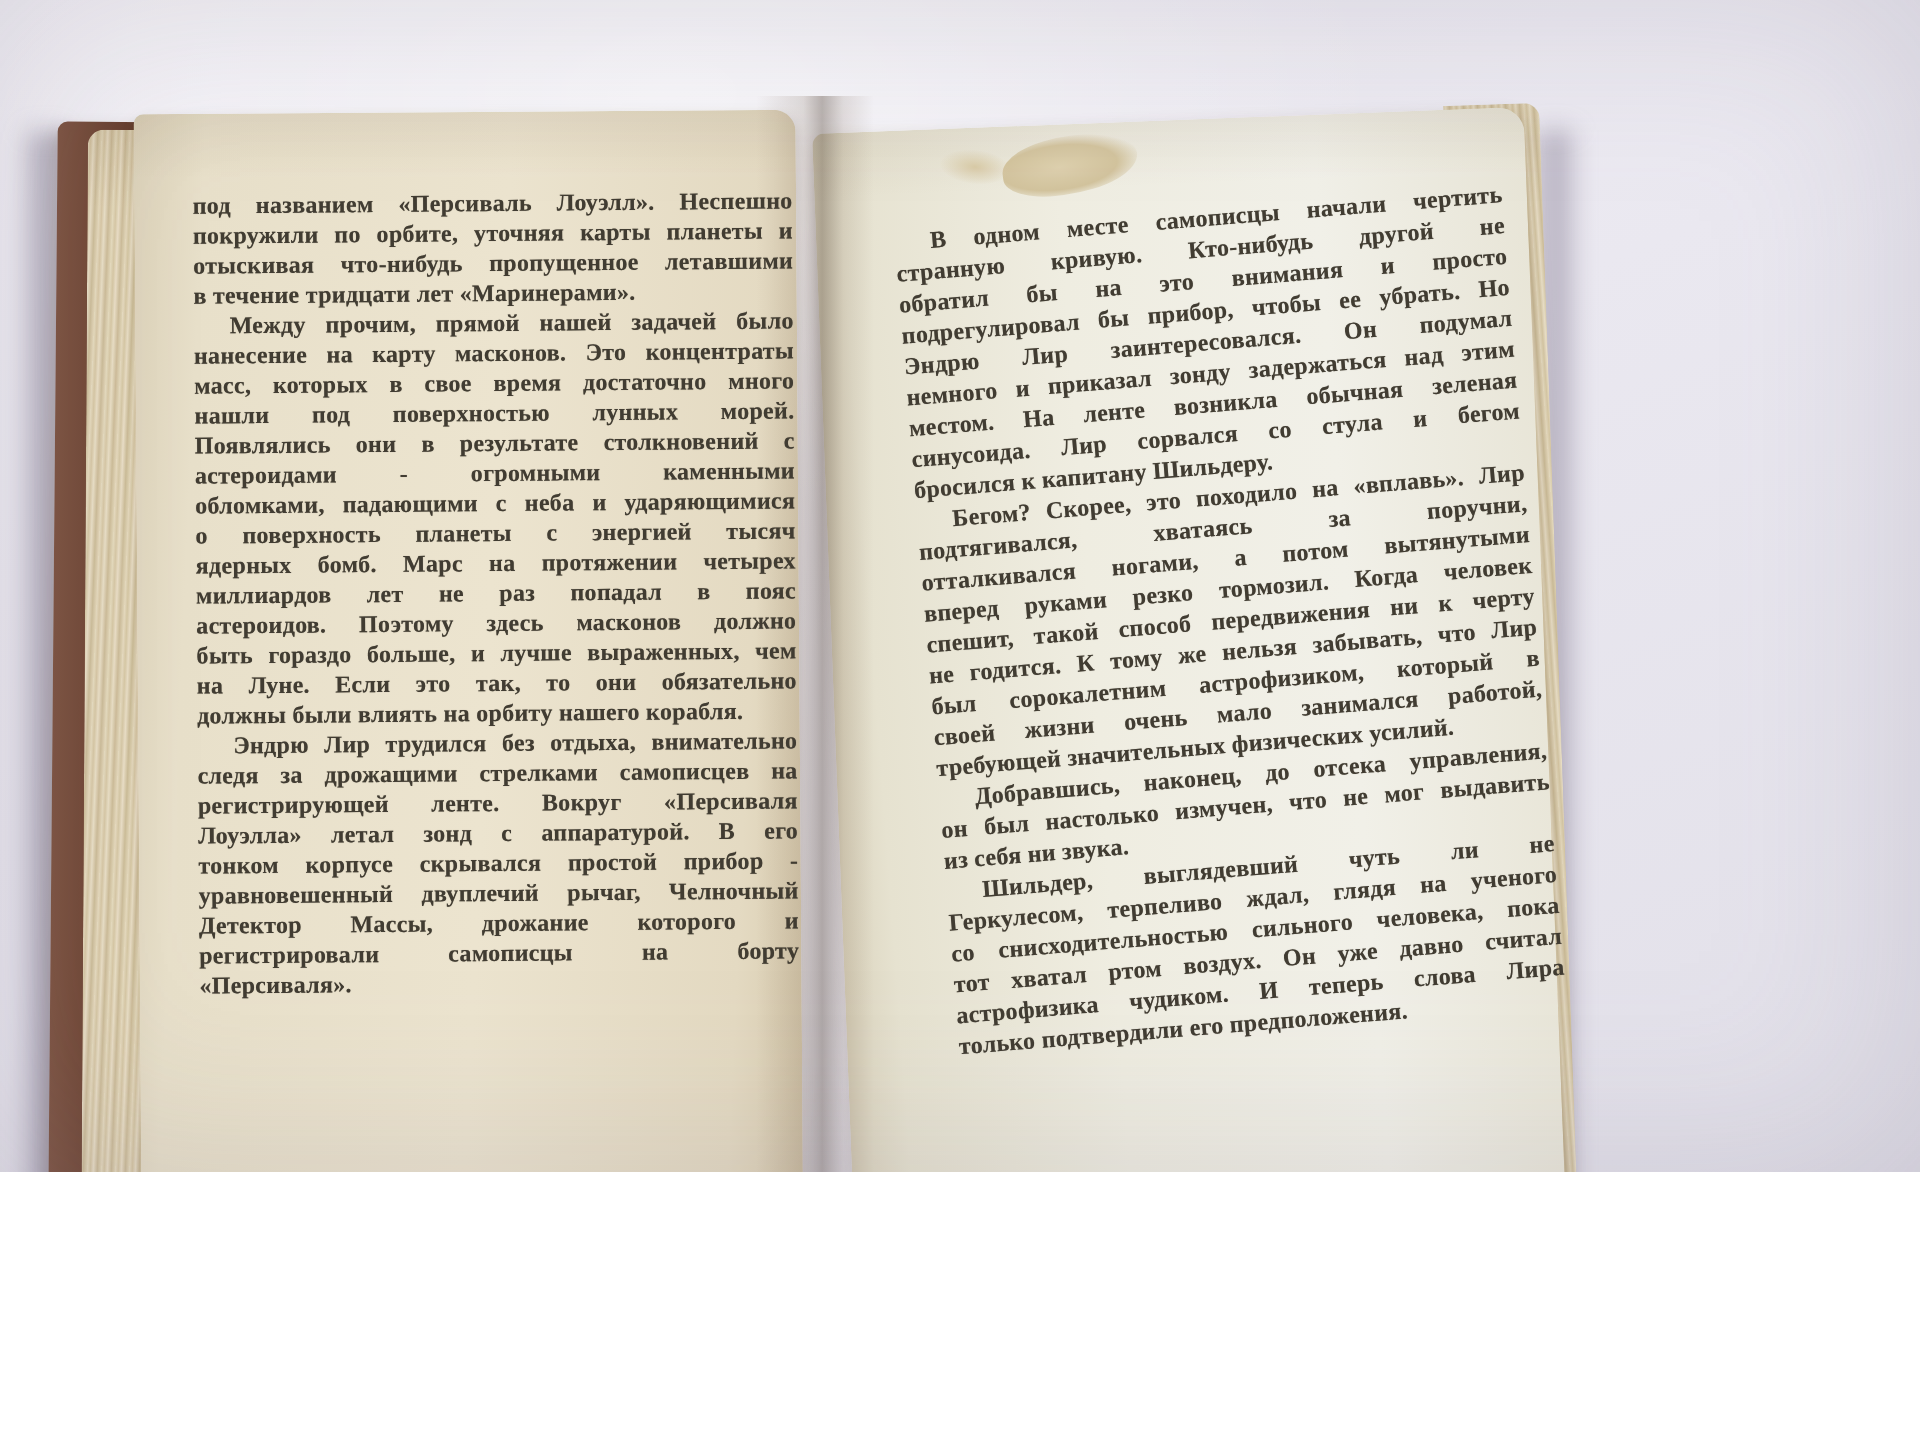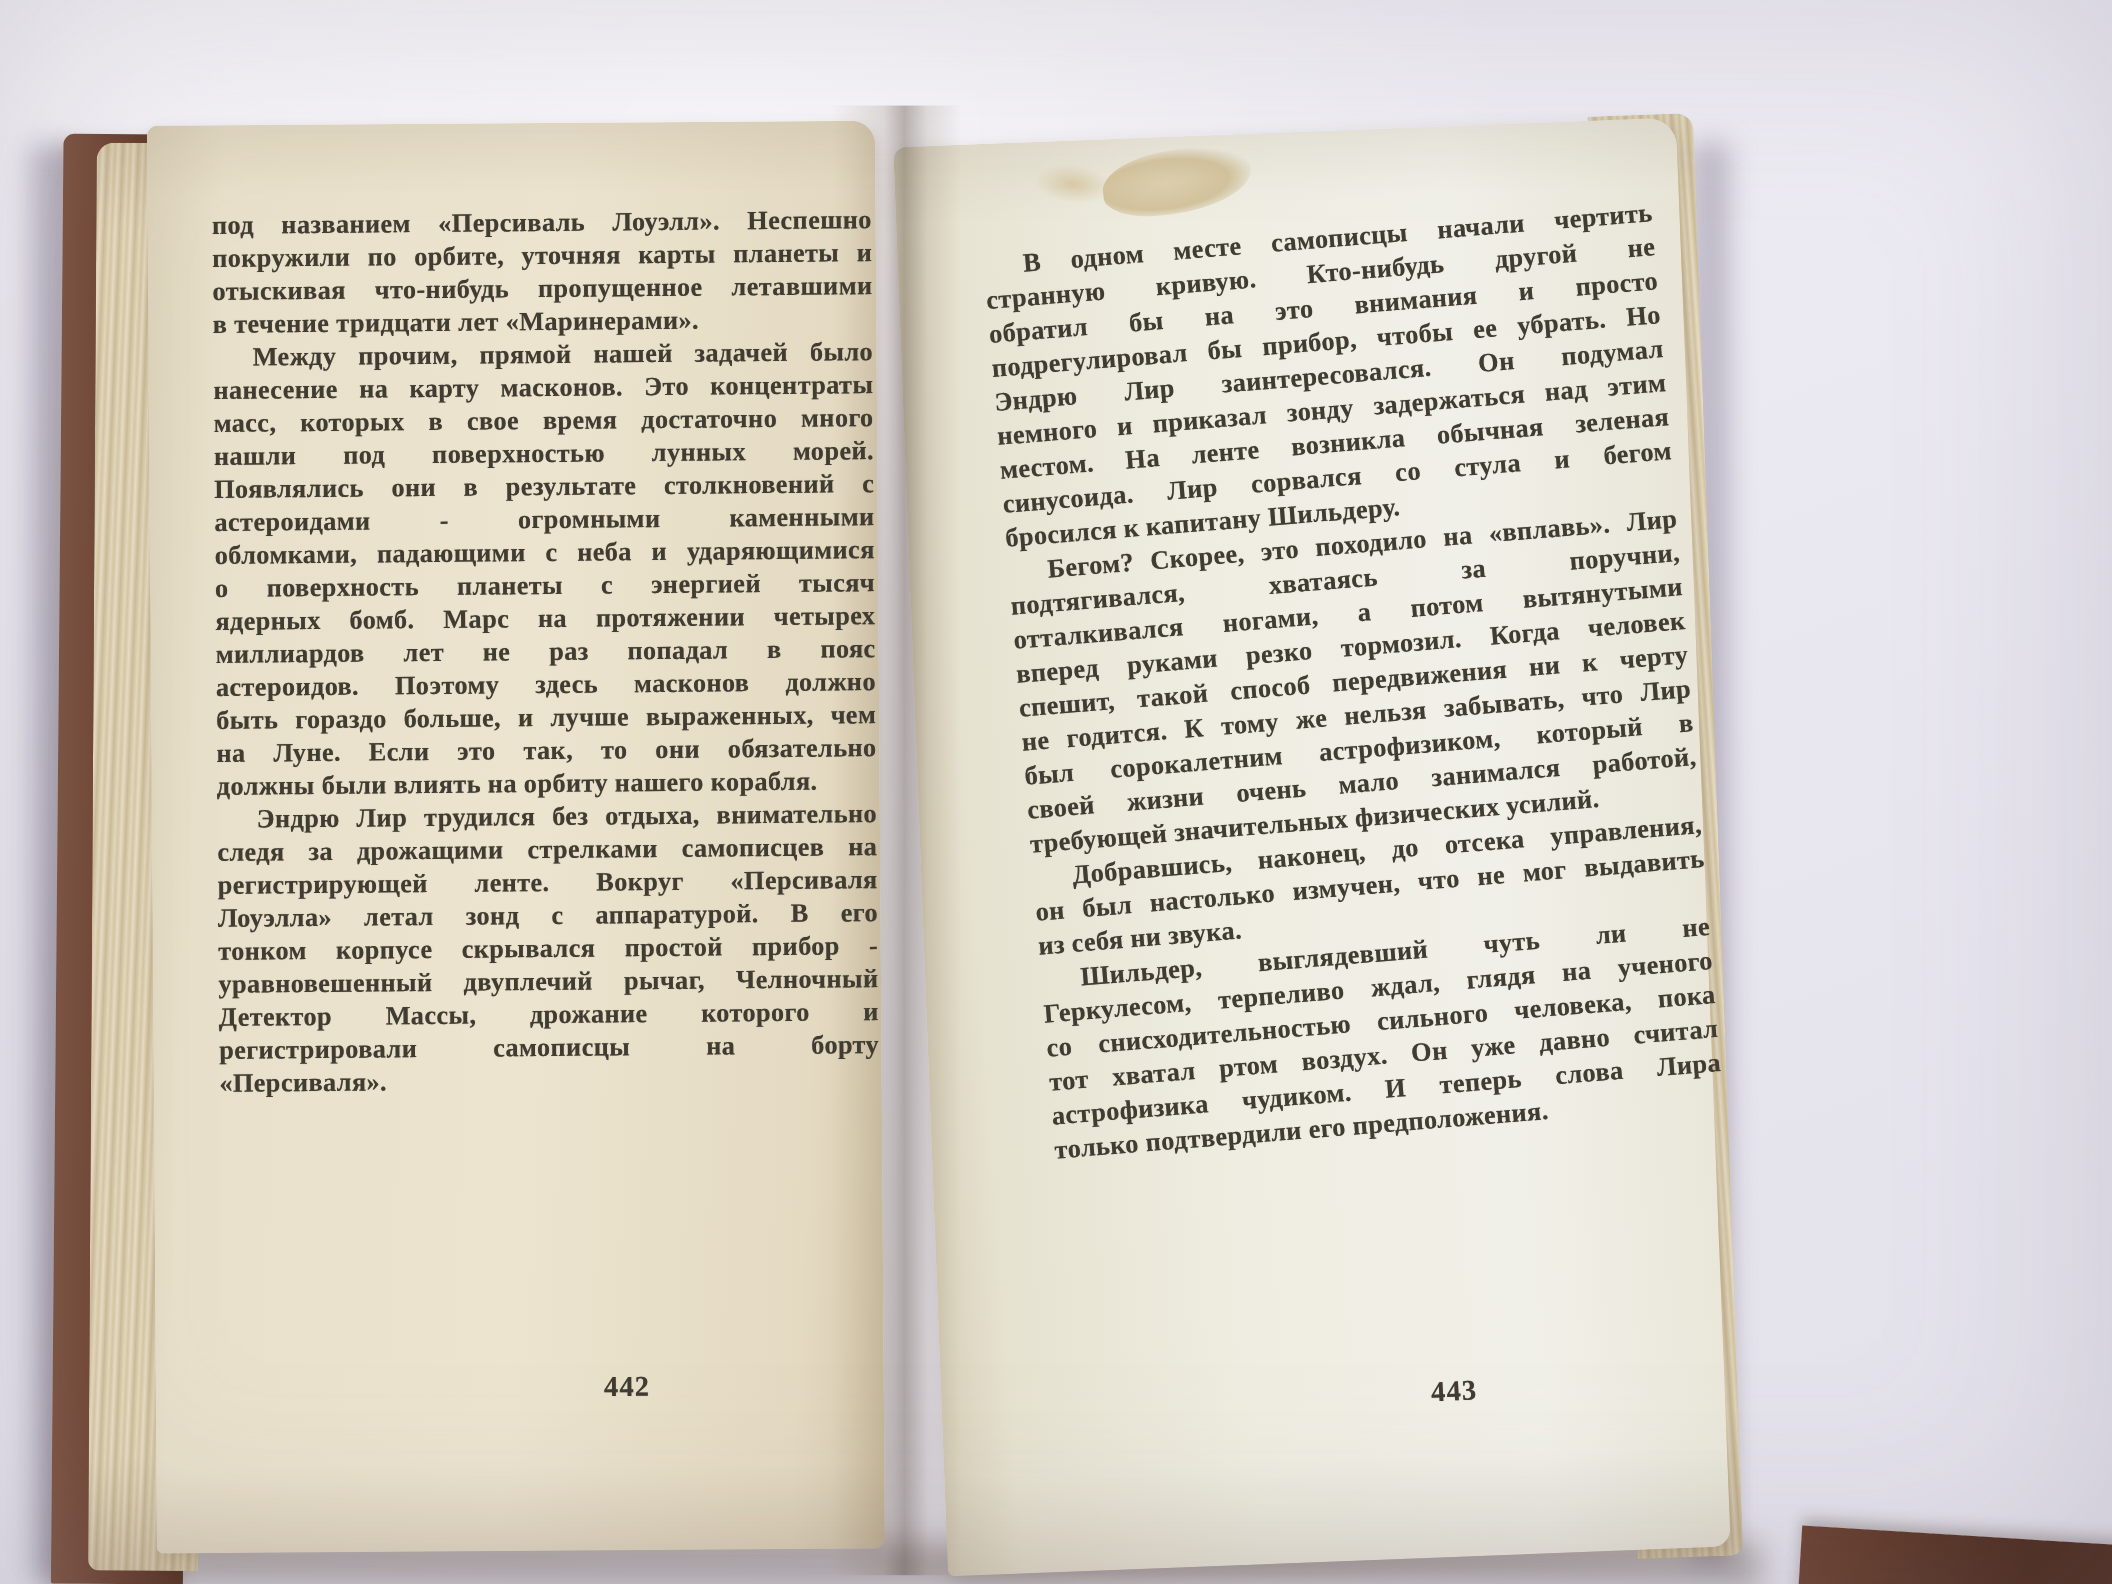--- a/index.html
+++ b/index.html
@@ -2,21 +2,21 @@
 <html lang="ru" style="--desk: #eae8f0; --cover: #6b4231; --left-page-paper: #e8e0ca; --right-page-paper: #efede1; --page-edge-stack: #d8caa7; --ink: #413c32;"><head>
 <meta charset="utf-8">
 <title>Open book — pages 442–443</title>
 <style>
   html,body{margin:0;padding:0;}
   body{
     width:1920px;height:1440px;overflow:hidden;
     font-family:"Liberation Serif","DejaVu Serif",serif;
   }
   .scene{
-    position:relative;width:1920px;height:1440px;overflow:hidden;
+    position:relative;width:1920px;height:1172px;overflow:hidden;
     background:
       radial-gradient(1200px 700px at 35% 8%, rgba(255,255,255,.55), rgba(255,255,255,0) 60%),
       linear-gradient(160deg,#f4f2f7 0%,#eae8f0 45%,#e2e0e9 100%);
   }
   .scene::after{
     content:"";position:absolute;inset:0;pointer-events:none;
     box-shadow:inset 0 0 200px rgba(118,108,130,.22);
   }
   
   .shadow-left{position:absolute;left:28px;top:132px;width:34px;height:1306px;

